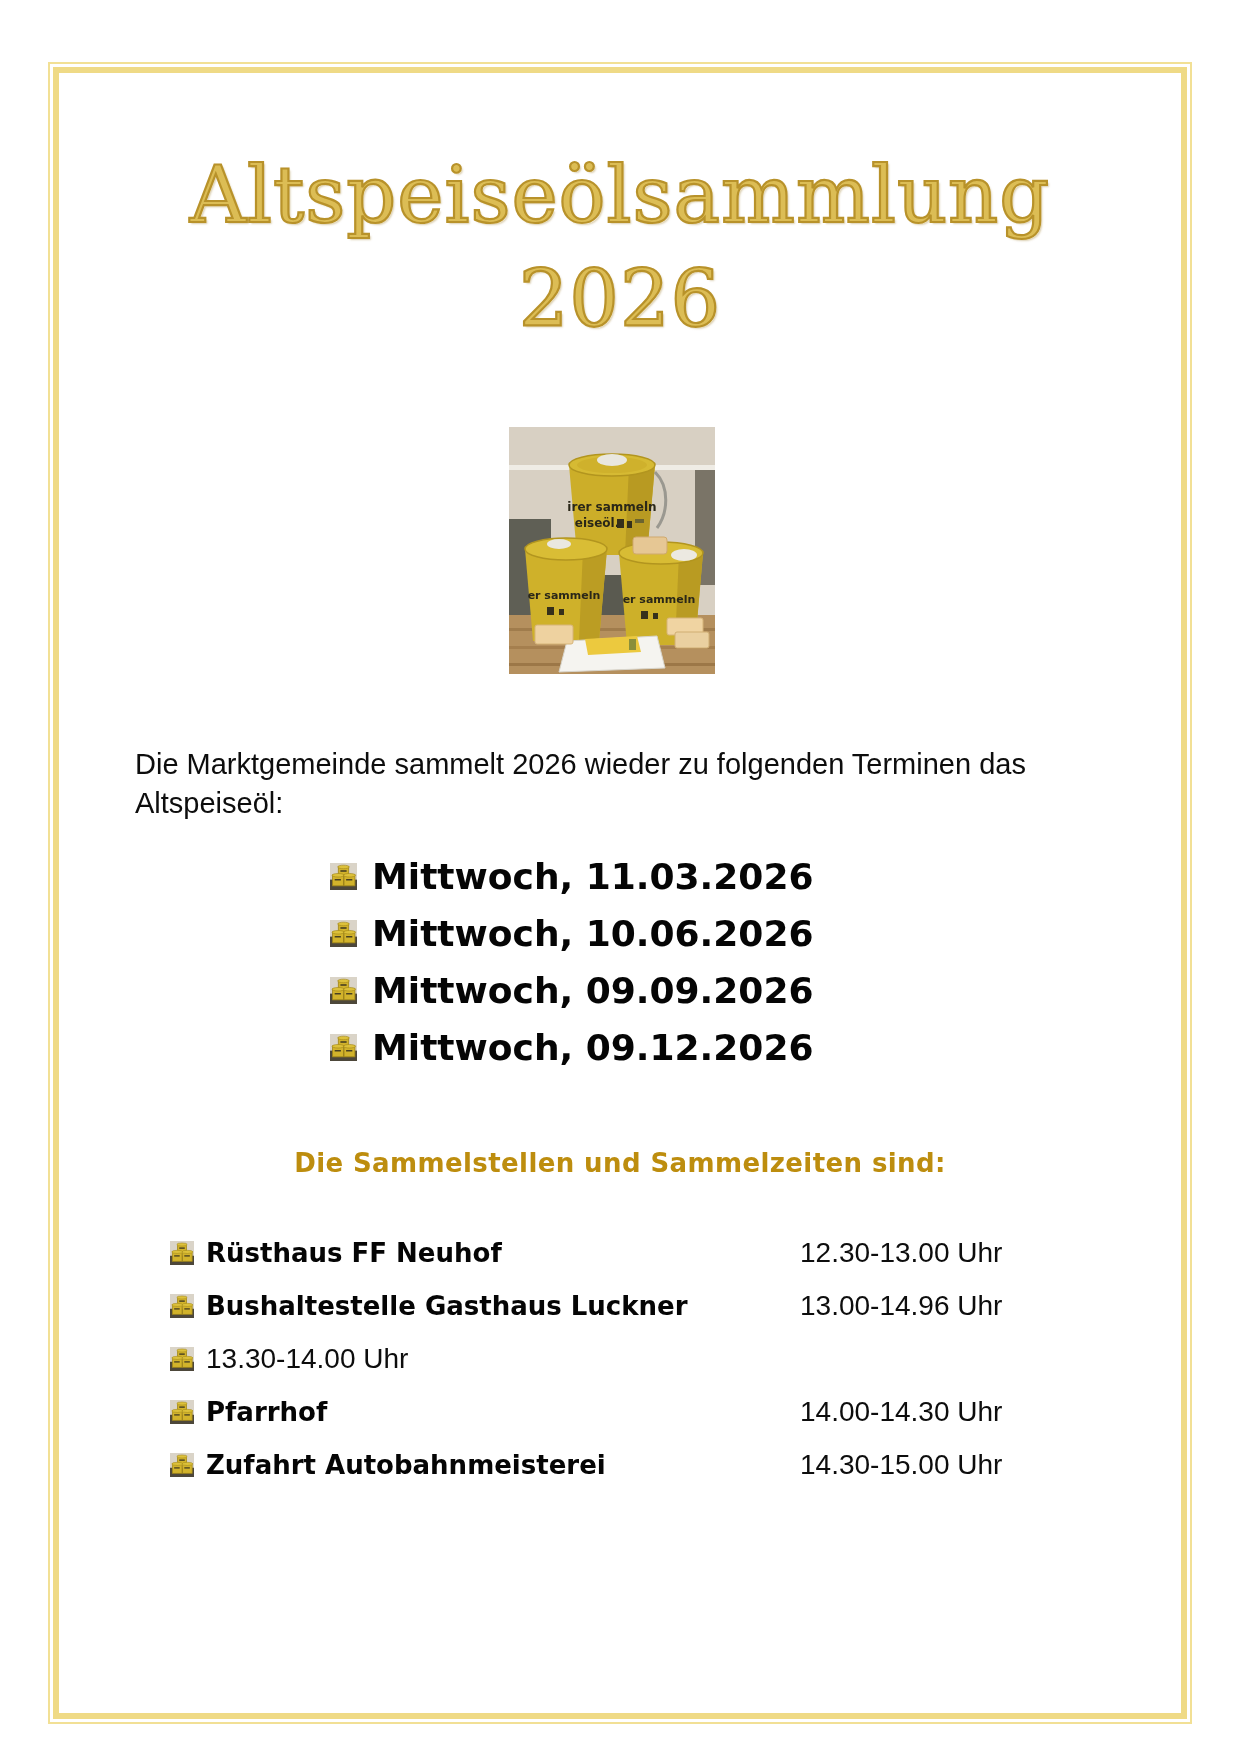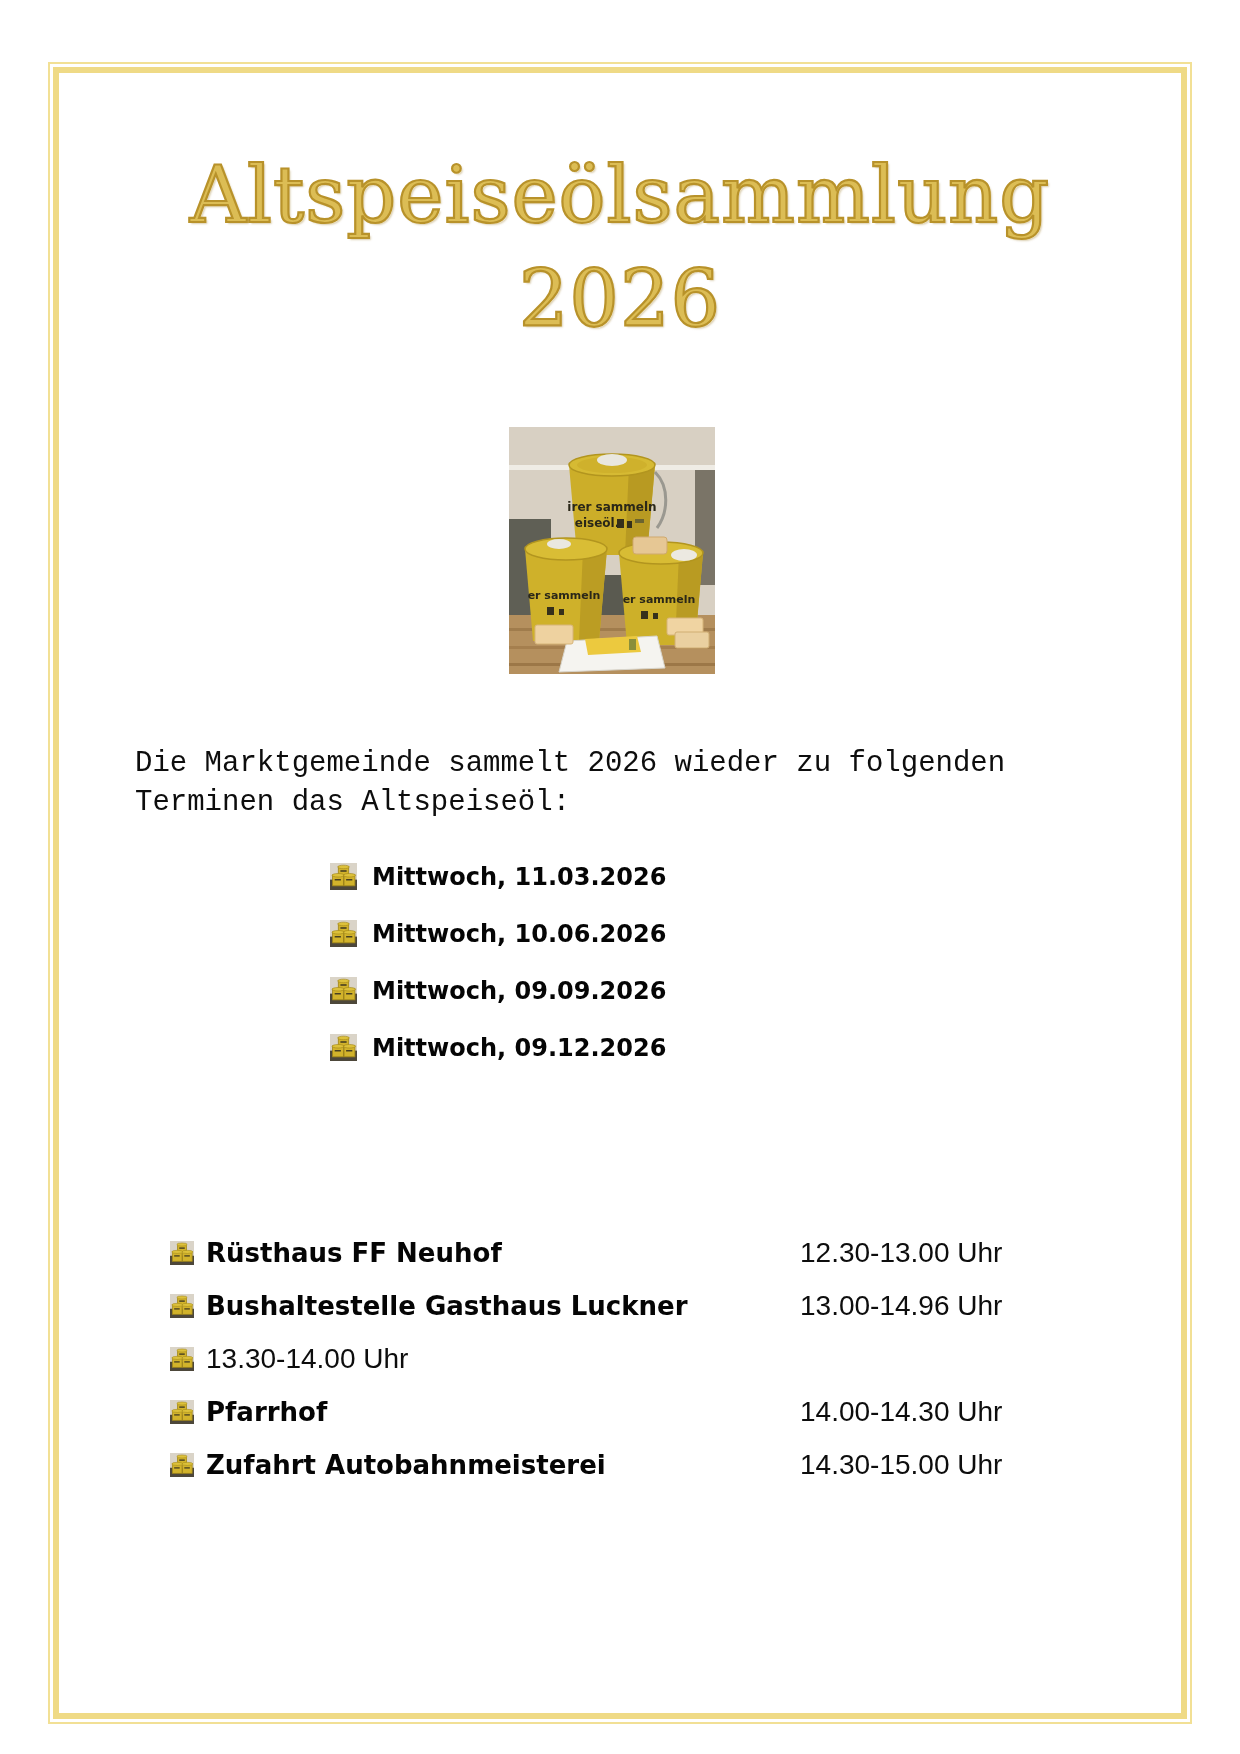--- a/index.html
+++ b/index.html
@@ -39,36 +39,36 @@
   }
   
   .photo{
     position:absolute;left:509px;top:411px;width:206px;height:247px;
     border-radius:0;overflow:hidden;
   }
   .photo svg{display:block;}
   
   .intro{
     position:absolute;left:135px;top:700px;width:900px;
-    font-size:29px;line-height:1.33;color:#0d0d0d;font-family:Liberation Mono, monospace;
+    font-size:29px;line-height:1.33;color:#0d0d0d;
   }
   
   .dates-list{
     position:absolute;left:330px;top:832px;
     list-style:none;margin:0;padding:0;
   }
   .dates-list li{
     display:flex;align-items:center;
     height:57px;
   }
   .bullet{width:27px;height:27px;flex:0 0 27px;}
   .date-label{
     margin-left:15px;
     font-family:"DejaVu Sans", sans-serif;
-    font-weight:bold;font-size:24px;color:#050505;
+    font-weight:bold;font-size:36px;color:#050505;
     white-space:nowrap;
   }
   
   .section-heading{
     position:absolute;top:1132px;left:0;right:0;
     text-align:center;
     font-family:"DejaVu Sans", sans-serif;
     font-weight:bold;font-size:26px;
     color:#bd8d0e;
     letter-spacing:0.4px;
@@ -198,20 +198,21 @@
       <span class="date-label">Mittwoch, 09.09.2026</span>
     </li>
     <li>
       <svg class="bullet">
           <use href="#bucket-bullet"></use>
         </svg>
       <span class="date-label">Mittwoch, 09.12.2026</span>
     </li>
   </ul>
 
+  <div class="section-heading">Die Sammelstellen und Sammelzeiten sind:</div>
 
   <div class="points">
     <div class="point-row">
       <svg class="bullet">
           <use href="#bucket-bullet"></use>
         </svg>
       <span class="location-name">Rüsthaus FF Neuhof</span>
       <span class="location-time">12.30-13.00 Uhr</span>
     </div>
     <div class="point-row">

